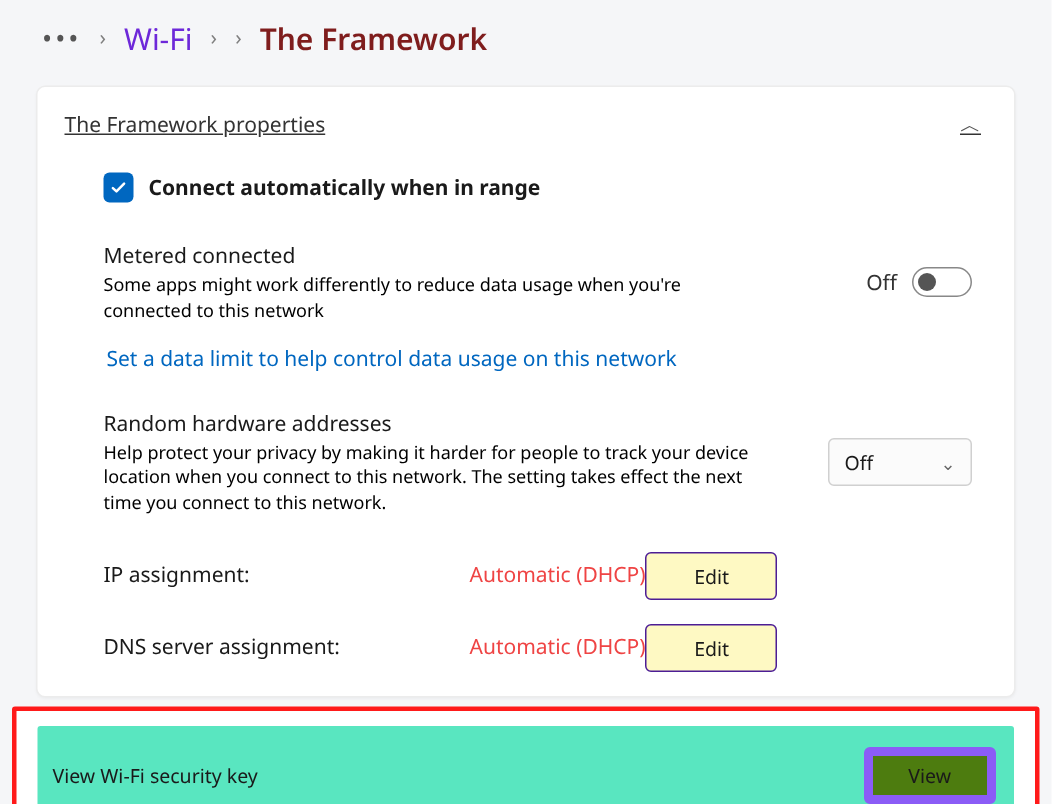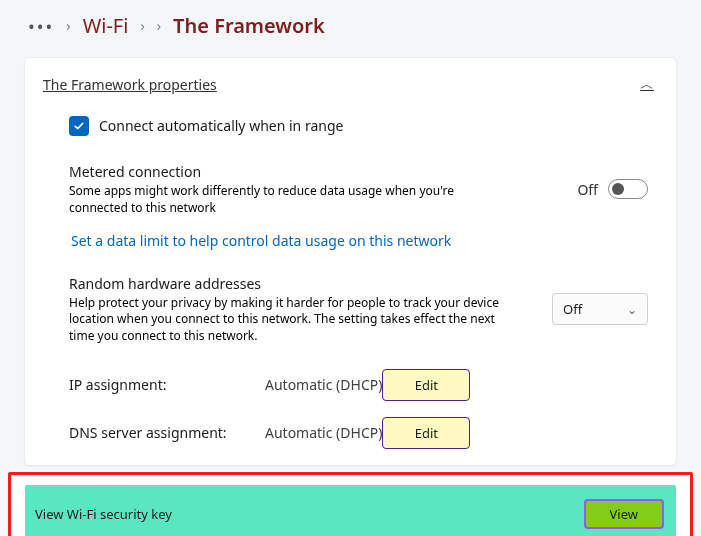--- a/index.html
+++ b/index.html
@@ -14,21 +14,21 @@
   .breadcrumb {
     display: flex;
     align-items: center;
     gap: 12px;
     padding: 12px 28px 18px 28px;
     font-size: 20px;
     color: #4b4b4b;
   }
   .breadcrumb .dots { font-size: 18px; letter-spacing: 2px; color: #555; cursor: pointer; }
   .breadcrumb .chev { color: #808080; font-size: 14px; }
-  .breadcrumb .crumb { color: #7f1d1d; cursor: pointer; }
+  .breadcrumb .crumb { color: #6d28d9; cursor: pointer; }
   .breadcrumb .crumb-current { color: #7f1d1d; font-weight: 600; }
   .panel {
     background: #ffffff;
     border-radius: 6px;
     margin: 0 24px;
     box-shadow: 0 1px 2px rgba(0,0,0,0.04);
     border: 1px solid #ececec;
   }
   .panel-header {
     display: flex;
@@ -43,24 +43,25 @@
   .panel-body { padding: 0 0 0 0; }
   .row {
     display: flex;
     align-items: center;
     justify-content: space-between;
     padding: 8px 28px 8px 44px;
   }
   .row-left { display: flex; flex-direction: column; gap: 2px; max-width: 430px;}
   .auto-connect {
     display: flex;
-    align-items: flex-start;
+    align-items: center;
     gap: 10px;
     padding: 0 0 18px 44px;
     font-size: 14px;
+    font-weight: bold;
   }
   .checkbox {
     width: 20px; height: 20px;
     border-radius: 4px;
     background: #0067c0;
     display: flex; align-items: center; justify-content: center;
     color: #fff;
     cursor: pointer;
   }
   .checkbox svg { width: 12px; height: 12px; }
@@ -112,41 +113,41 @@
     min-width: 88px;
     text-align: center;
     cursor: pointer;
   }
   .kv-row {
     display: flex; align-items: center; justify-content: flex-start;
     padding: 8px 28px 8px 44px;
   }
   .kv-left { display: flex; align-items: center; gap: 38px; font-size: 14px; }
   .kv-key { color: #1a1a1a; min-width: 158px; }
-  .kv-val { color: #404040; }
+  .kv-val { color: #ef4444; margin-left: 48px; }
   .divider { height: 8px; }
   .highlight-box {
     border: 3px solid #ff1a1a;
     margin: 6px 8px 8px 8px;
     padding: 10px 14px;
     border-radius: 2px;
     background: #fff;
   }
   .highlight-inner {
     background: #59e6c0;
     border-radius: 2px;
     display: flex;
     align-items: center;
     justify-content: space-between;
     padding: 14px 12px 14px 10px;
     font-size: 13px;
   }
   .highlight-inner .button {
-    background: #84cc16;
-    border: 2px solid #8b5cf6;
+    background: #4d7c0f;
+    border: 6px solid #8b5cf6;
     padding: 4px 24px;
     min-width: 74px;
   }
   .chev-up { font-size: 14px; color: #555; }
 </style>
 </head>
 <body>
 
 <div class="breadcrumb">
   <span class="dots">•••</span>
@@ -169,21 +170,21 @@
       <div class="checkbox">
         <svg viewBox="0 0 16 16">
             <path d="M3 8.5 L6.2 11.5 L13 4.5" stroke="#fff" stroke-width="2.2" fill="none" stroke-linecap="round" stroke-linejoin="round"></path>
           </svg>
       </div>
       <span>Connect automatically when in range</span>
     </div>
 
     <div class="row">
       <div class="row-left">
-        <span class="label-main">Metered connection</span>
+        <span class="label-main">Metered connected</span>
         <span class="label-sub">Some apps might work differently to reduce data usage when you're connected to this network</span>
       </div>
       <div class="toggle-wrap">
         <span class="toggle-label">Off</span>
         <div class="toggle">
           <div class="knob"></div>
         </div>
       </div>
     </div>
 

